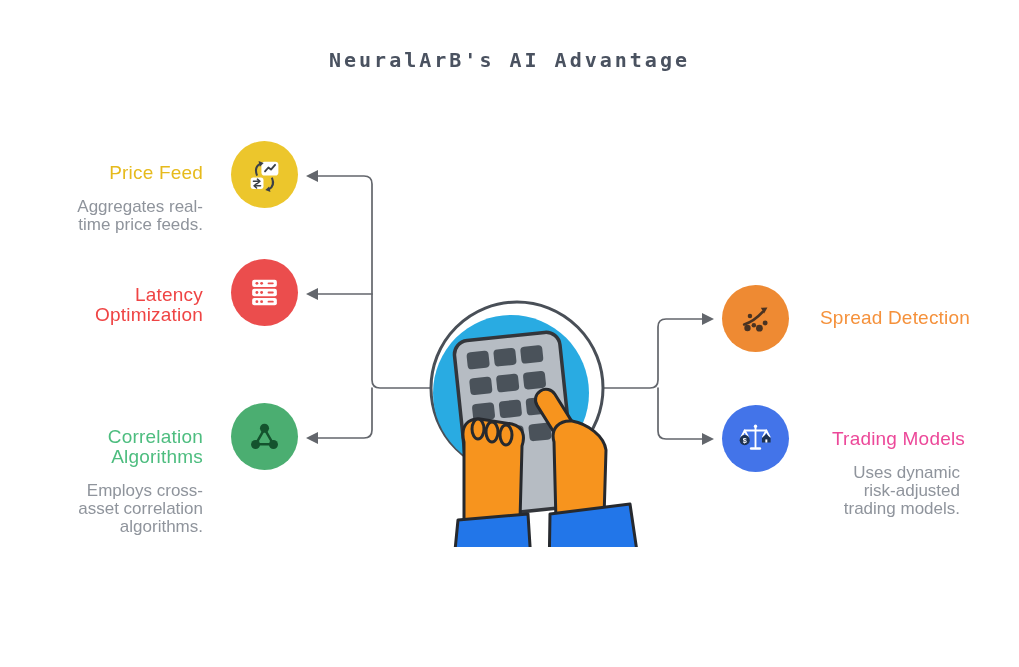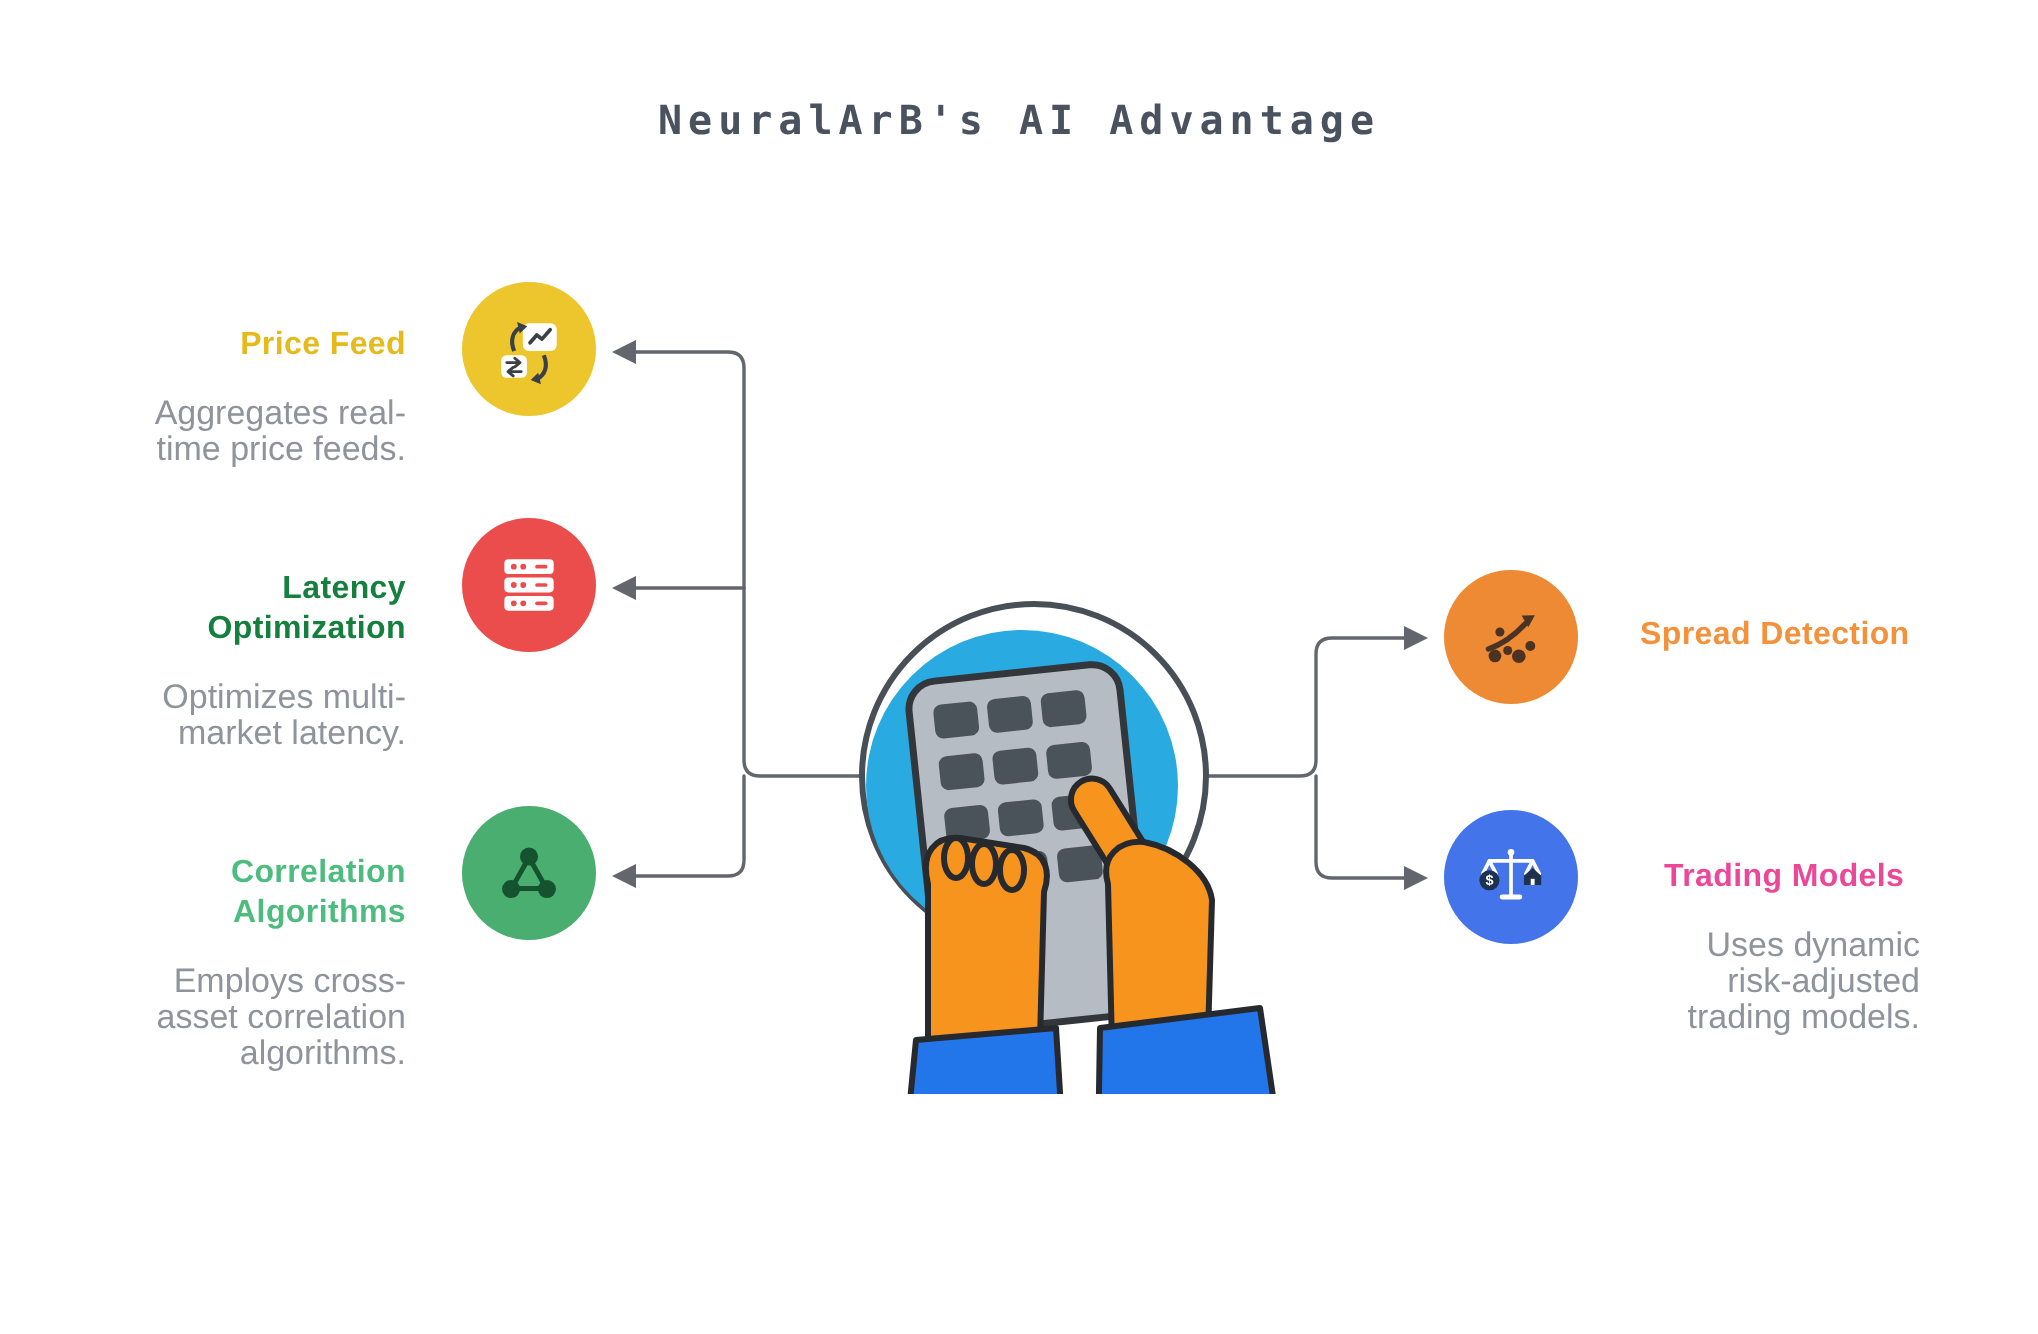--- a/index.html
+++ b/index.html
@@ -12,21 +12,21 @@
     font-family:"DejaVu Sans Mono",monospace;font-weight:700;font-size:20px;
     letter-spacing:3px;color:#4a5260;
   }
   .connectors{position:absolute;left:0;top:0;z-index:1;pointer-events:none;}
   .center-art{position:absolute;z-index:3;pointer-events:none;}
   .icon-circle{
     position:absolute;width:67px;height:67px;border-radius:50%;z-index:2;
     display:flex;align-items:center;justify-content:center;
   }
   .txt{position:absolute;z-index:2;}
-  .txt .heading{font-size:16px;font-weight:700;line-height:20px;letter-spacing:.2px;}
+  .txt .heading{font-size:19px;font-weight:400;line-height:20px;letter-spacing:.2px;}
   .txt .desc{font-size:17px;color:#8f949c;line-height:18px;margin-top:15px;}
   .txt.left{text-align:right;}
   .txt.left .heading,.txt.left .desc{margin-left:auto;}
   .txt.right{text-align:left;}
 </style>
 </head>
 <body>
 
 <div class="canvas">
 
@@ -61,22 +61,21 @@
       <path d="M7.2 24.6 h6.2 m-2.3 -2.1 l2.5 2.1 -2.5 2.1" fill="none" stroke="#3b4047" stroke-width="1.4" stroke-linecap="round" stroke-linejoin="round"></path>
       <path d="M14.2 29 h-6.2 m2.3 -2.1 l-2.5 2.1 2.5 2.1" fill="none" stroke="#3b4047" stroke-width="1.4" stroke-linecap="round" stroke-linejoin="round"></path>
       <path d="M10.8 19 C8.6 13.6 10.2 9.4 14 7.4" fill="none" stroke="#3b4047" stroke-width="2"></path>
       <polygon points="12.2,4.9 17.2,6.9 13.5,10.4" fill="#3b4047"></polygon>
       <path d="M25.2 21 C27.4 26.4 25.8 30.6 22 32.6" fill="none" stroke="#3b4047" stroke-width="2"></path>
       <polygon points="23.8,35.1 18.8,33.1 22.5,29.6" fill="#3b4047"></polygon>
     </svg>
   </div>
 
   <div class="txt left" style="left:33px;top:285px;width:170px;">
-    <div class="heading" style="width: 110px; color: #15803d;">Latency Optimization</div>
-    <div class="desc" style="width:150px;">Optimizes multi-market latency.</div>
+    <div class="heading" style="width: 110px; color: #ef4444;">Latency Optimization</div>
   </div>
   <div class="icon-circle" style="left:231px;top:259px;background:#eb4d4d;">
     <svg viewBox="0 0 36 36" width="37" height="37">
       <g fill="#ffffff">
         <rect x="6" y="5.5" width="24" height="7.2" rx="2"></rect>
         <rect x="6" y="14.4" width="24" height="7.2" rx="2"></rect>
         <rect x="6" y="23.3" width="24" height="7.2" rx="2"></rect>
       </g>
       <g fill="#eb4d4d">
         <circle cx="10.6" cy="9.1" r="1.4"></circle>

